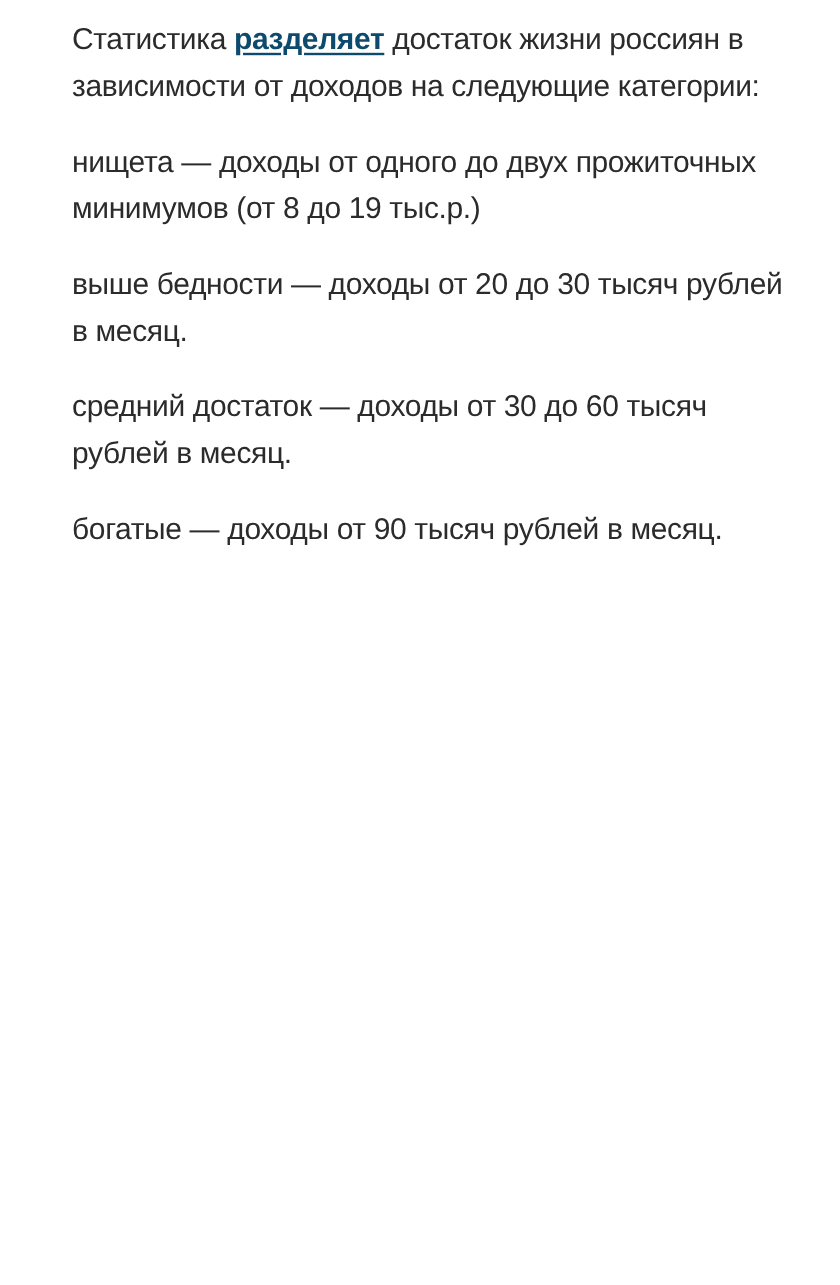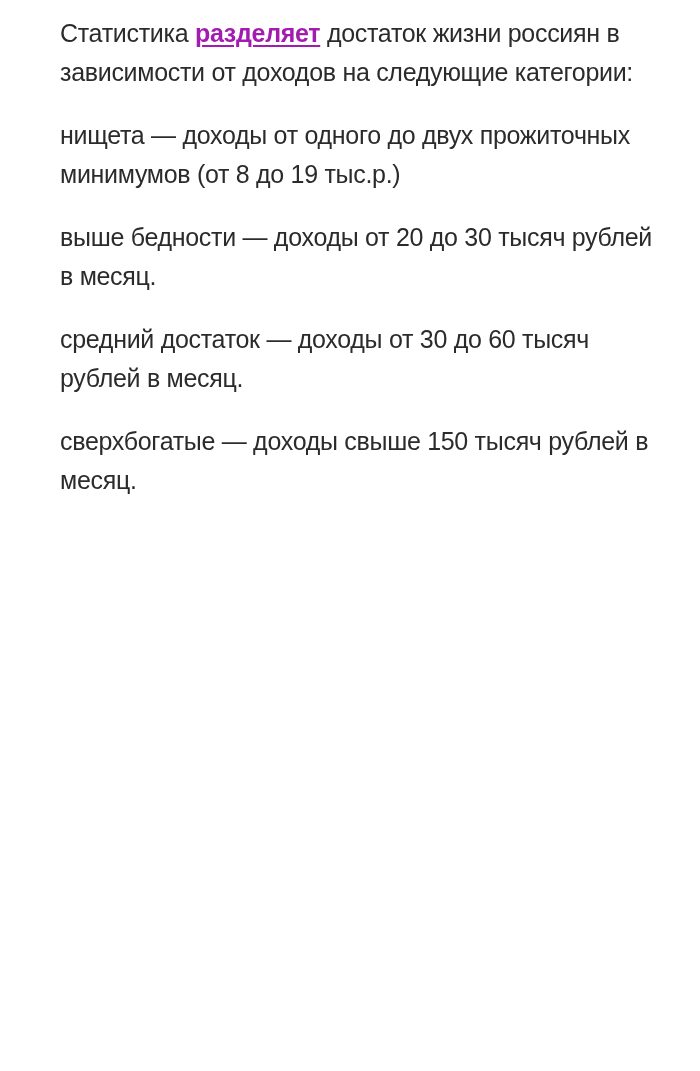--- a/index.html
+++ b/index.html
@@ -20,32 +20,32 @@
       line-height: 39px;
       letter-spacing: -0.3px;
     }
     .article p {
       margin: 0 0 24px 0;
     }
     .article p.intro {
       margin-bottom: 24px;
     }
     .link {
-      color: #a21caf;
+      color: #0c4a6e;
       font-weight: bold;
       text-decoration: underline;
       text-decoration-thickness: 2px;
       text-underline-offset: 3px;
       cursor: pointer;
     }
   </style>
 </head>
 <body>
 
 <div class="article">
   <p class="intro"><span>Статистика </span><a class="link">разделяет</a><span> достаток жизни россиян в зависимости от доходов на следующие категории:</span></p>
 
   <p>нищета — доходы от одного до двух прожиточных минимумов (от 8 до 19 тыс.р.)</p>
   <p>выше бедности — доходы от 20 до 30 тысяч рублей в месяц.</p>
   <p>средний достаток — доходы от 30 до 60 тысяч рублей в месяц.</p>
-  <p>сверхбогатые — доходы свыше 150 тысяч рублей в месяц.</p>
+  <p>богатые — доходы от 90 тысяч рублей в месяц.</p>
 
 </div>
 
 </body></html>

